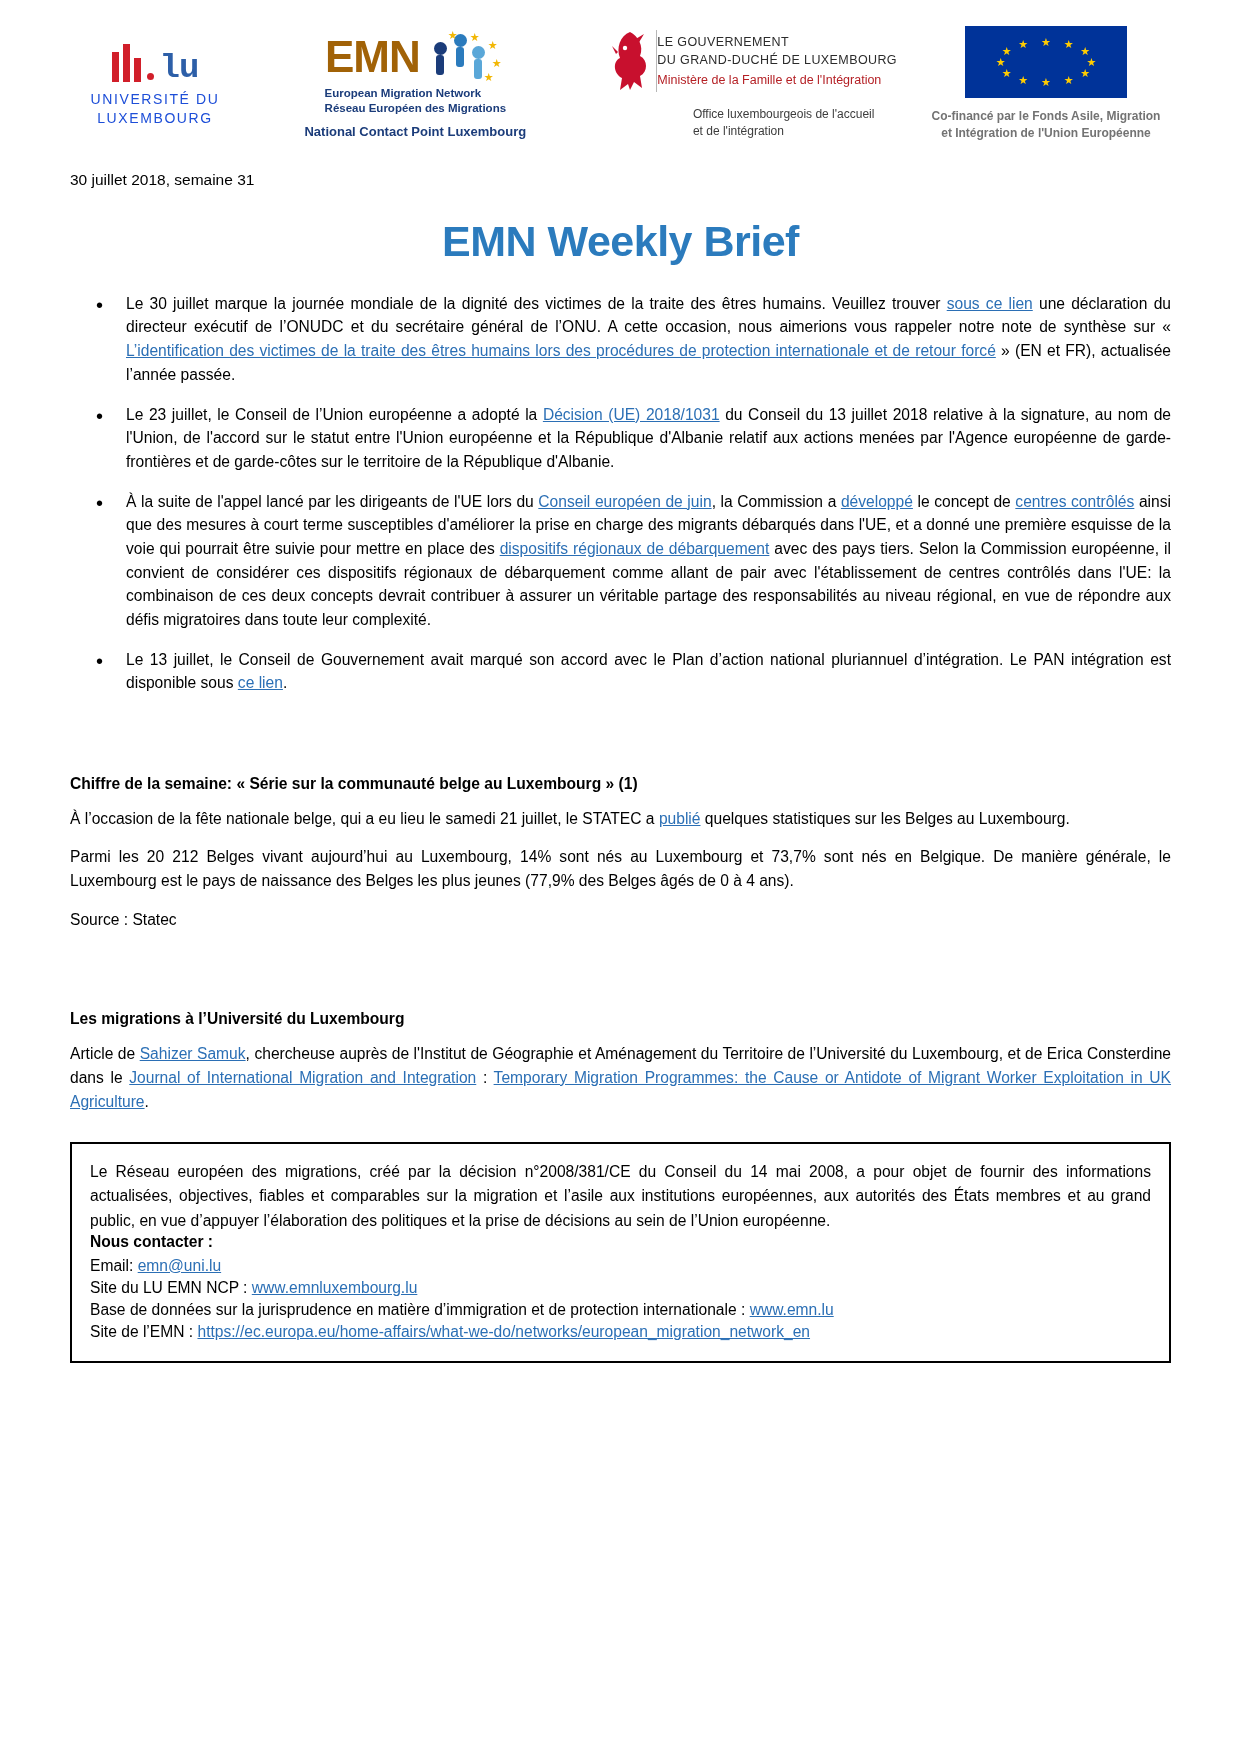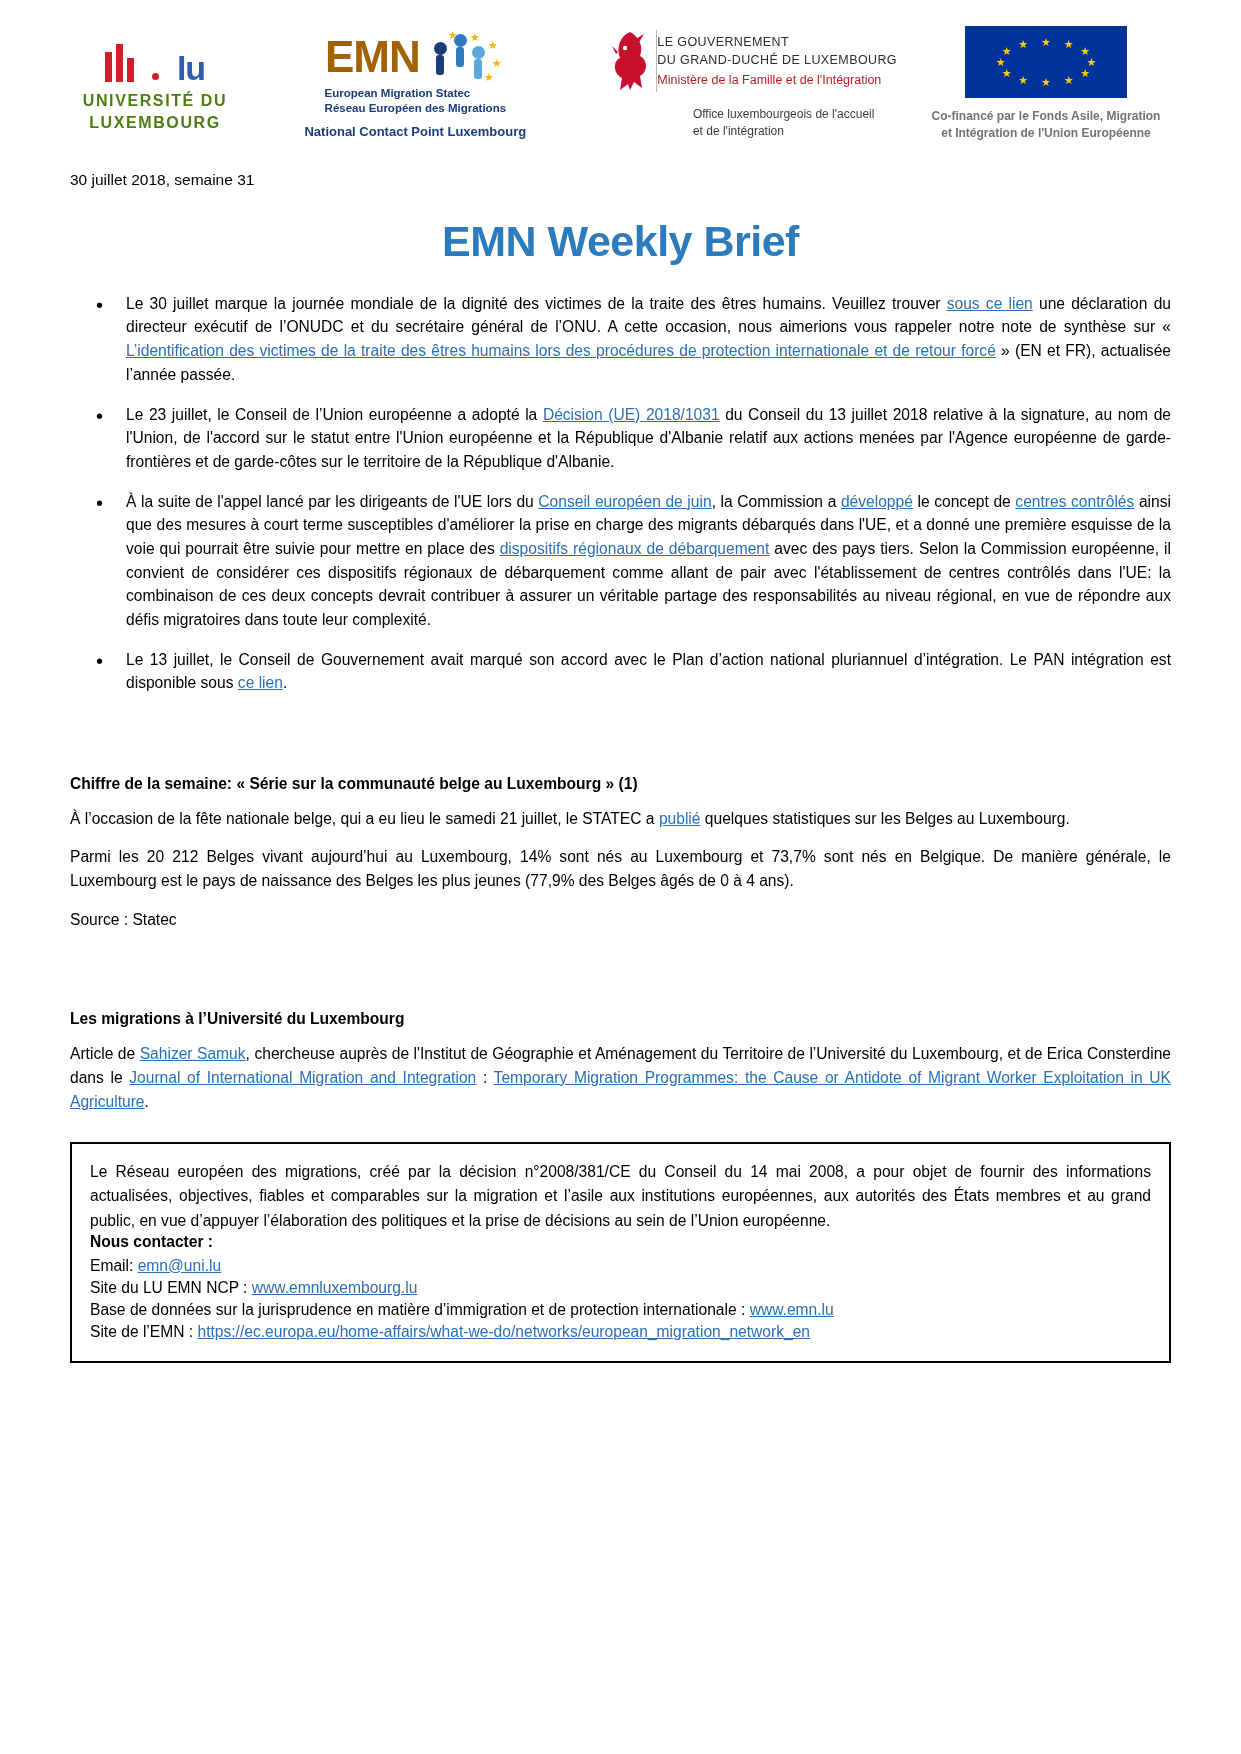--- a/index.html
+++ b/index.html
@@ -31,37 +31,37 @@
     box-sizing: border-box;
   }
   .logo-block { display: flex; flex-direction: column; align-items: center; }
 
   
   .unilu { width: 170px; text-align: center; padding-top: 10px;}
   .unilu-mark {
     display: flex;
     align-items: flex-end;
     justify-content: flex-end;
-    gap: 15px;
+    gap: 3px;
     height: 46px;
+    font-family: Liberation Mono, monospace;
   }
   .unilu-bars { display: flex; align-items: flex-end; gap: 4px; }
   .unilu-bars i { display: block; width: 7px; background: #d11f2a; }
   .unilu-bars i:nth-child(1) { height: 30px; }
   .unilu-bars i:nth-child(2) { height: 38px; }
   .unilu-bars i:nth-child(3) { height: 24px; }
   .unilu-dot { width: 7px; height: 7px; border-radius: 50%; background: #d11f2a; margin: 0 3px 2px 3px;}
   .unilu-lu { font-size: 34px; font-weight: bold; color: #2d5fa8; line-height: 0.8; letter-spacing: -1px;}
   .unilu-text {
-    font-size: 16px;
+    font-size: 14px;
     letter-spacing: 1.6px;
-    color: #4d7c0f;
+    color: #1d4ed8;
     margin-top: 8px;
     line-height: 1.35;
-    font-weight: bold;
   }
 
   
   .emn { width: 330px; padding-top: 4px; }
   .emn-top { display: flex; align-items: center; gap: 6px; }
   .emn-word {
     font-size: 44px;
     font-weight: bold;
     color: #a16207;
     letter-spacing: -1px;
@@ -231,21 +231,21 @@
           <span class="fig" style="left:46px; top:16px; background:#5aa7d8;"></span>
           <span class="body" style="left:48px; top:29px; background:#5aa7d8;"></span>
           <span class="emn-star" style="left:22px; top:0px;">★</span>
           <span class="emn-star" style="left:44px; top:2px;">★</span>
           <span class="emn-star" style="left:62px; top:10px;">★</span>
           <span class="emn-star" style="left:66px; top:28px;">★</span>
           <span class="emn-star" style="left:58px; top:42px;">★</span>
         </div>
       </div>
       <div class="emn-sub">
-        <div>European Migration Statec</div>
+        <div>European Migration Network</div>
         <div class="light">Réseau Européen des Migrations</div>
       </div>
       <div class="emn-ncp">National Contact Point Luxembourg</div>
     </div>
 
     <div class="logo-block gov">
       <div class="gov-row">
         <div class="gov-lion">
           <svg width="52" height="66" viewBox="0 0 52 66">
             <path d="M26 4 C16 8, 12 20, 16 30 C8 34, 10 46, 18 50 L16 62 L24 56 L26 62 L30 54 L38 60 L36 48 C44 44, 44 32, 36 28 C40 18, 34 8, 26 4 Z" fill="#c8102e"></path>

